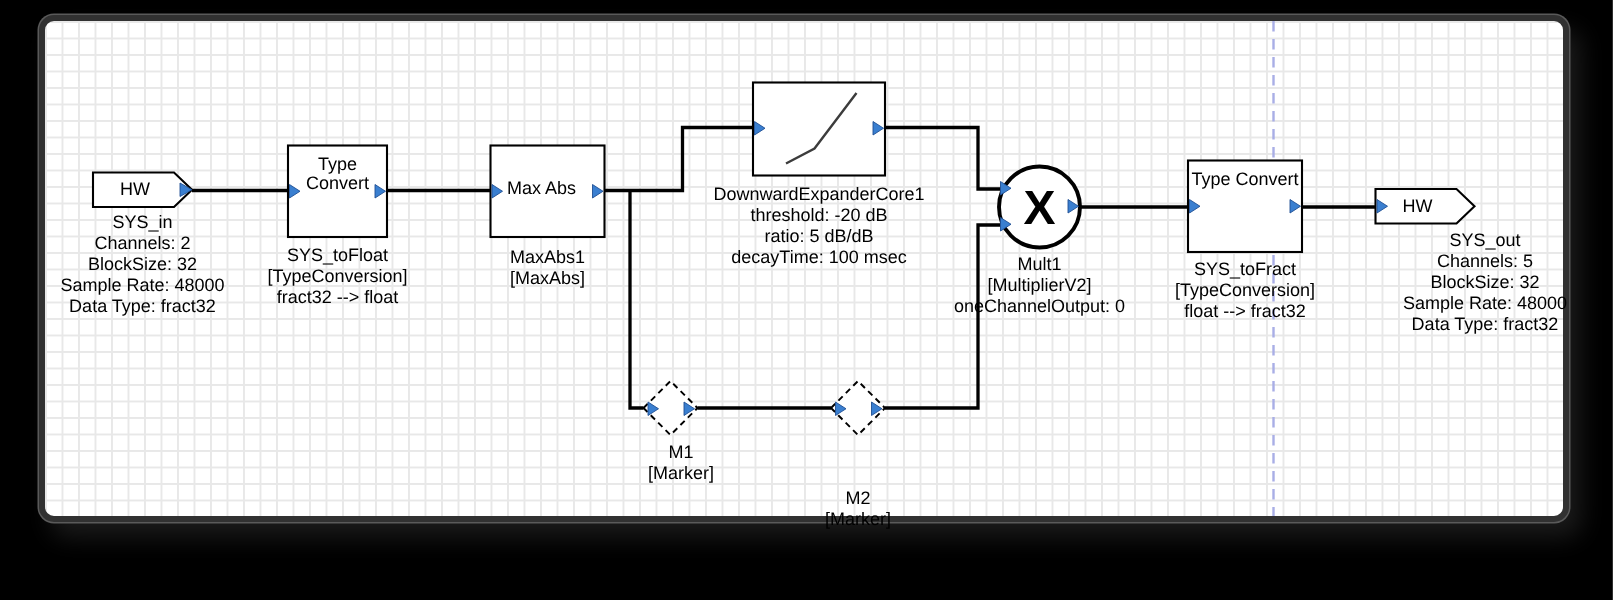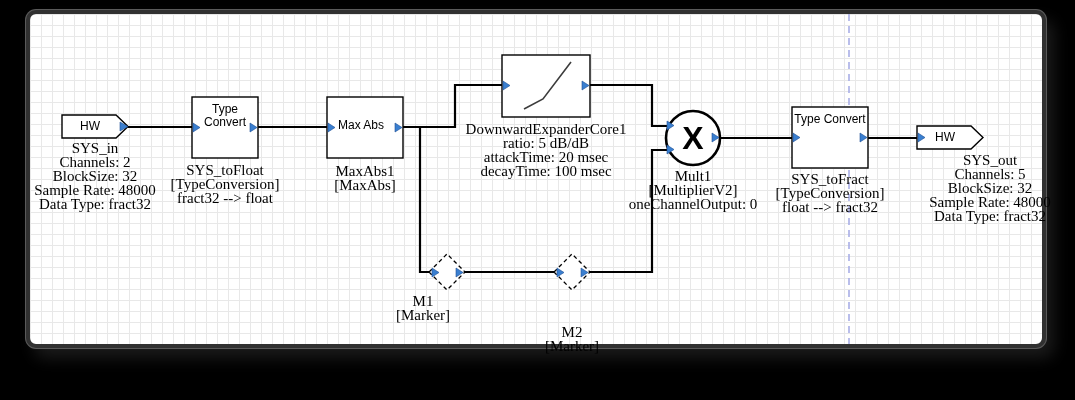--- a/index.html
+++ b/index.html
@@ -32,21 +32,21 @@
   .t-tc1    { left:162px; top:89px;  width:66px; }
   .t-maxabs { left:297px; top:93px;  width:68px;margin-top:12px; }
   .t-tc2    { left:762px; top:99px;  width:76px; }
   .t-sysout { left:887px; top:112px; width:56px; height:23px; line-height:23px; }
 
   .mult-x { position:absolute; left:636px; top:97px; width:54px; height:54px;
             display:flex; align-items:center; justify-content:center;
             font-size:32px; font-weight:bold; color:#000; }
 
   .caption { position:absolute; transform:translateX(-50%); text-align:center;
-             white-space:nowrap; font-size:15px; line-height:14px; color:#000;font-family:Liberation Serif, serif; }
+             white-space:nowrap; font-size:12px; line-height:14px; color:#000; }
 </style>
 </head>
 <body>
 
 <div class="stage">
   <div class="canvas">
 
     <svg class="layer" viewBox="0 0 1012 330">
 
       <line class="guide" x1="819" y1="0" x2="819" y2="330"></line>
@@ -112,22 +112,22 @@
       <div>fract32 --&gt; float</div>
     </div>
 
     <div class="caption" style="left:335px; top:150px;">
       <div>MaxAbs1</div>
       <div>[MaxAbs]</div>
     </div>
 
     <div class="caption" style="left:516px; top:108px;">
       <div>DownwardExpanderCore1</div>
+      <div>threshold: -20 dB</div>
       <div>ratio: 5 dB/dB</div>
-      <div>attackTime: 20 msec</div>
       <div>decayTime: 100 msec</div>
     </div>
 
     <div class="caption" style="left:663px; top:155px;text-align:center;">
       <div>Mult1</div>
       <div>[MultiplierV2]</div>
       <div>oneChannelOutput: 0</div>
     </div>
 
     <div class="caption" style="left:800px; top:158px;">
@@ -137,21 +137,21 @@
     </div>
 
     <div class="caption" style="left:920px; top:139px;margin-left:40px;">
       <div>SYS_out</div>
       <div>Channels: 5</div>
       <div>BlockSize: 32</div>
       <div>Sample Rate: 48000</div>
       <div>Data Type: fract32</div>
     </div>
 
-    <div class="caption" style="left:393px; top:280px;">
+    <div class="caption" style="left:424px; top:280px;">
       <div>M1</div>
       <div>[Marker]</div>
     </div>
 
     <div class="caption" style="left:542px; top:280px;margin-top:31px;">
       <div>M2</div>
       <div>[Marker]</div>
     </div>
 
   </div>

